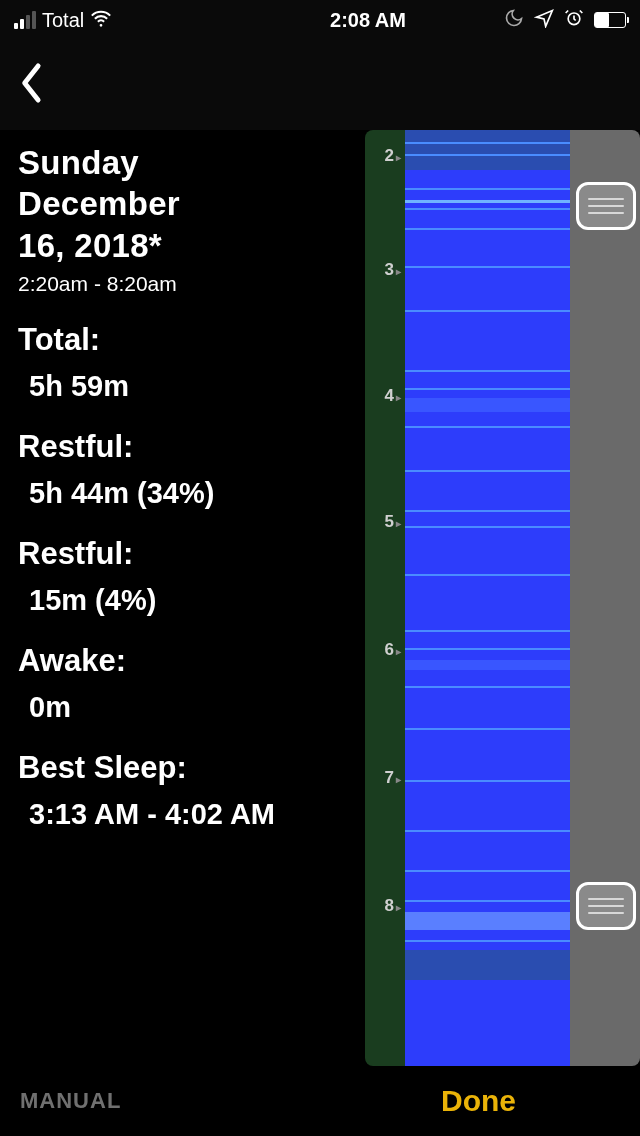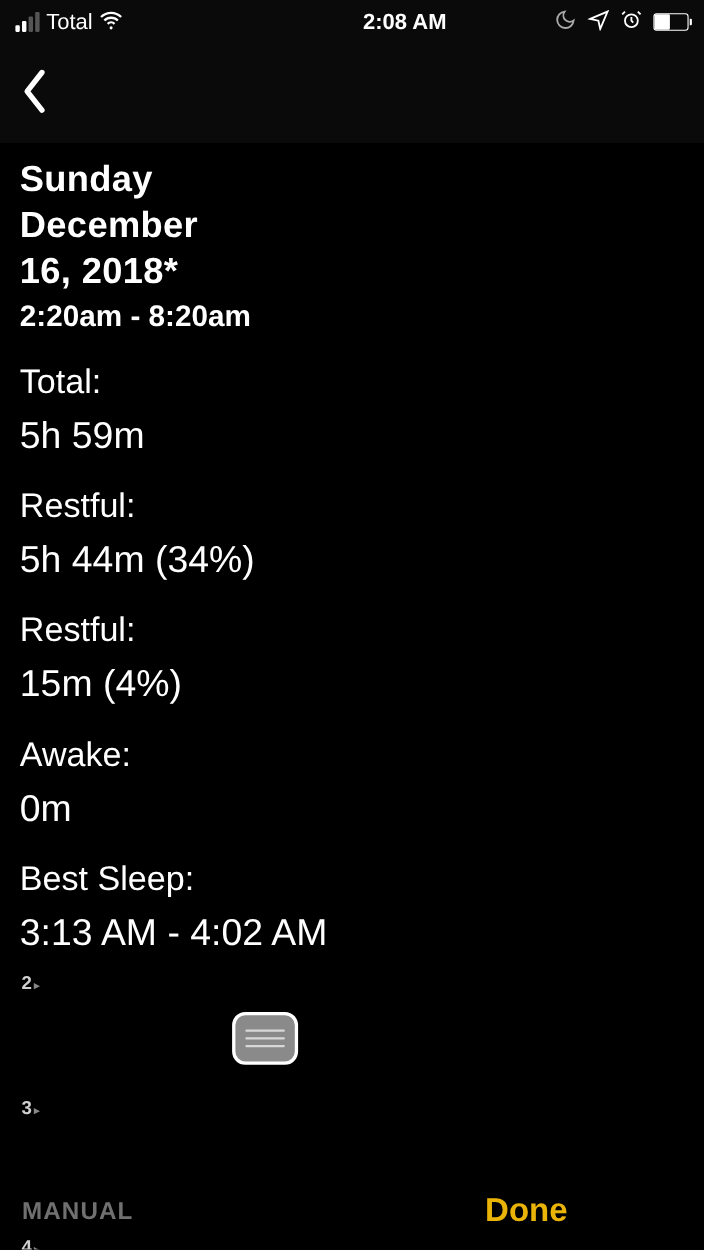--- a/index.html
+++ b/index.html
@@ -15,27 +15,27 @@
     .status-center { font-size: 20px; font-weight: 600; position: absolute; left: 50%; transform: translateX(-50%); margin-left: 48px; }
     .status-right { display: flex; align-items: center; gap: 10px; }
     .status-right svg { width: 20px; height: 20px; }
     .battery { width: 32px; height: 16px; border: 1.5px solid #fff; border-radius: 3px; position: relative; }
     .battery::after { content: ""; position: absolute; right: -4px; top: 4px; width: 2px; height: 6px; background: #fff; border-radius: 0 1px 1px 0; }
     .battery-fill { height: 100%; width: 45%; background: #fff; border-radius: 1px; }
     
     .nav-bar { height: 90px; display: flex; align-items: center; padding: 0 18px; background: #0a0a0a; }
     .back-btn svg { width: 28px; height: 44px; }
     
-    .content { display: flex; height: 936px; flex-direction: column; }
+    .content { display: flex; height: 936px; }
     .left-col { width: 365px; padding: 12px 0 0 18px; }
     .date-title { font-size: 33px; font-weight: 700; line-height: 1.25; letter-spacing: 0.3px; }
-    .time-range { font-size: 27px; font-weight: 700; margin-top: 6px; }
+    .time-range { font-size: 21px; font-weight: 400; margin-top: 6px; }
     .stat-block { margin-top: 26px; }
-    .stat-label { font-size: 31px; font-weight: 400; }
-    .stat-value { font-size: 34px; font-weight: 400; margin-top: 12px; }
+    .stat-label { font-size: 31px; font-weight: 700; }
+    .stat-value { font-size: 29px; font-weight: 700; margin-top: 12px; margin-left: 11px; }
     
     .right-col { width: 275px; position: relative; display: flex; }
     .hour-gutter { width: 40px; background: #1a3d1f; position: relative; border-radius: 8px 0 0 8px; }
     .hour-tick { position: absolute; left: 0; right: 4px; text-align: right; font-size: 17px; font-weight: 700; color: #d0d0d0; }
     .hour-tick::after { content: "▸"; font-size: 10px; color: #888; margin-left: 2px; }
     .sleep-strip { width: 165px; background: #2d3dfb; position: relative; overflow: hidden; }
     .strip-line { position: absolute; left: 0; right: 0; height: 2px; background: #4a8cff; }
     .strip-band { position: absolute; left: 0; right: 0; background: #3956ff; }
     .edge-col { width: 70px; background: #6a6a6a; position: relative; border-radius: 0 8px 8px 0; }
     .crop-handle { position: absolute; right: 4px; width: 60px; height: 48px; background: #8a8a8a; border: 3px solid #fff; border-radius: 12px; display: flex; flex-direction: column; align-items: center; justify-content: center; gap: 5px; }

